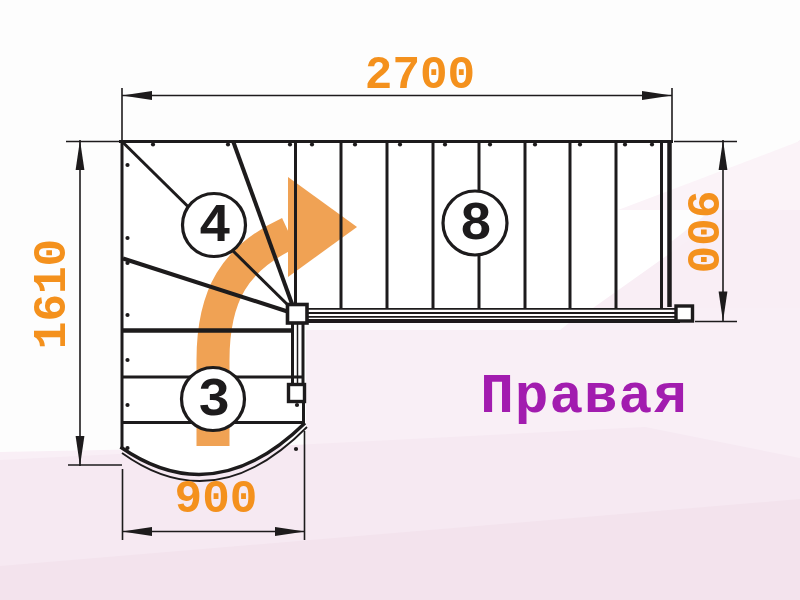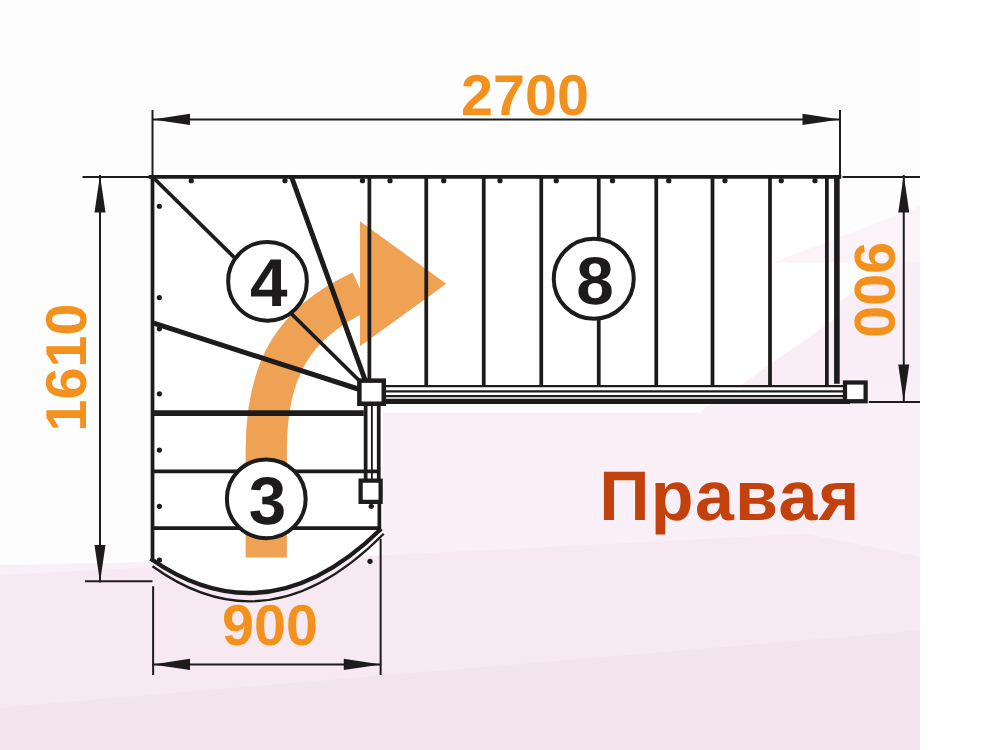--- a/index.html
+++ b/index.html
@@ -1,34 +1,34 @@
 <!DOCTYPE html>
 <html><head>
 <meta charset="utf-8">
 <style>
   html,body{margin:0;padding:0;background:#ffffff;}
   #canvas{
-    position:relative;width:736px;height:600px;overflow:hidden;
+    position:relative;width:800px;height:600px;overflow:hidden;
     background:#fdfdfd;
-    font-family:Liberation Sans, sans-serif;
+    font-family:Liberation Mono, monospace;
   }
   #plan-svg{position:absolute;left:0;top:0;width:800px;height:600px;}
   .dim-label{
     position:absolute;color:#F4911D;font-weight:bold;font-size:46px;
     line-height:1;white-space:nowrap;transform:translate(-50%,-50%);
     letter-spacing:0px;
   }
   .dim-label.rot-ccw{transform:translate(-50%,-50%) rotate(-90deg);}
   .dim-label.rot-cw{transform:translate(-50%,-50%) rotate(90deg);}
   .circle-num{
     position:absolute;color:#1D1B1C;font-weight:bold;font-size:54px;
     line-height:1;transform:translate(-50%,-50%);
   }
   .plan-title{
-    position:absolute;color:#c2410c;font-weight:bold;font-size:56px;
+    position:absolute;color:#a21caf;font-weight:bold;font-size:56px;
     line-height:1;white-space:nowrap;transform:translate(-50%,-50%);
     letter-spacing:1px;
   }
 </style>
 </head>
 <body>
 
 <div id="canvas">
 
   <svg id="plan-svg" viewBox="0 0 800 600">

